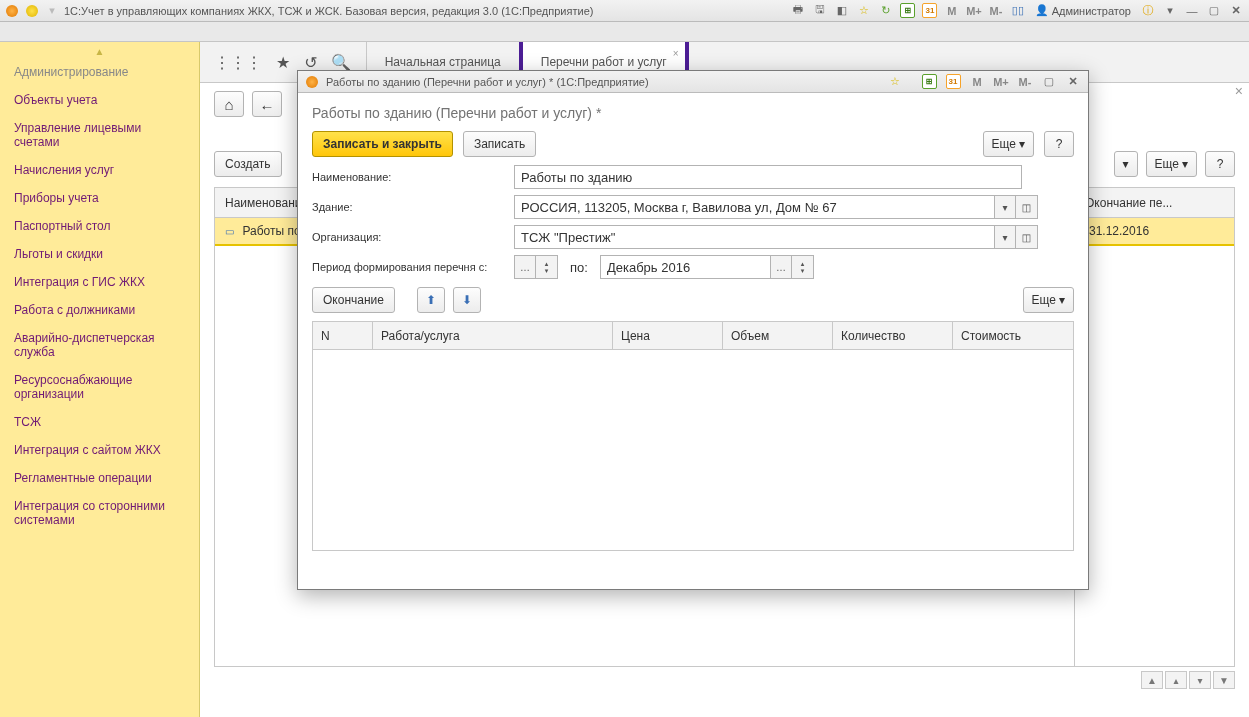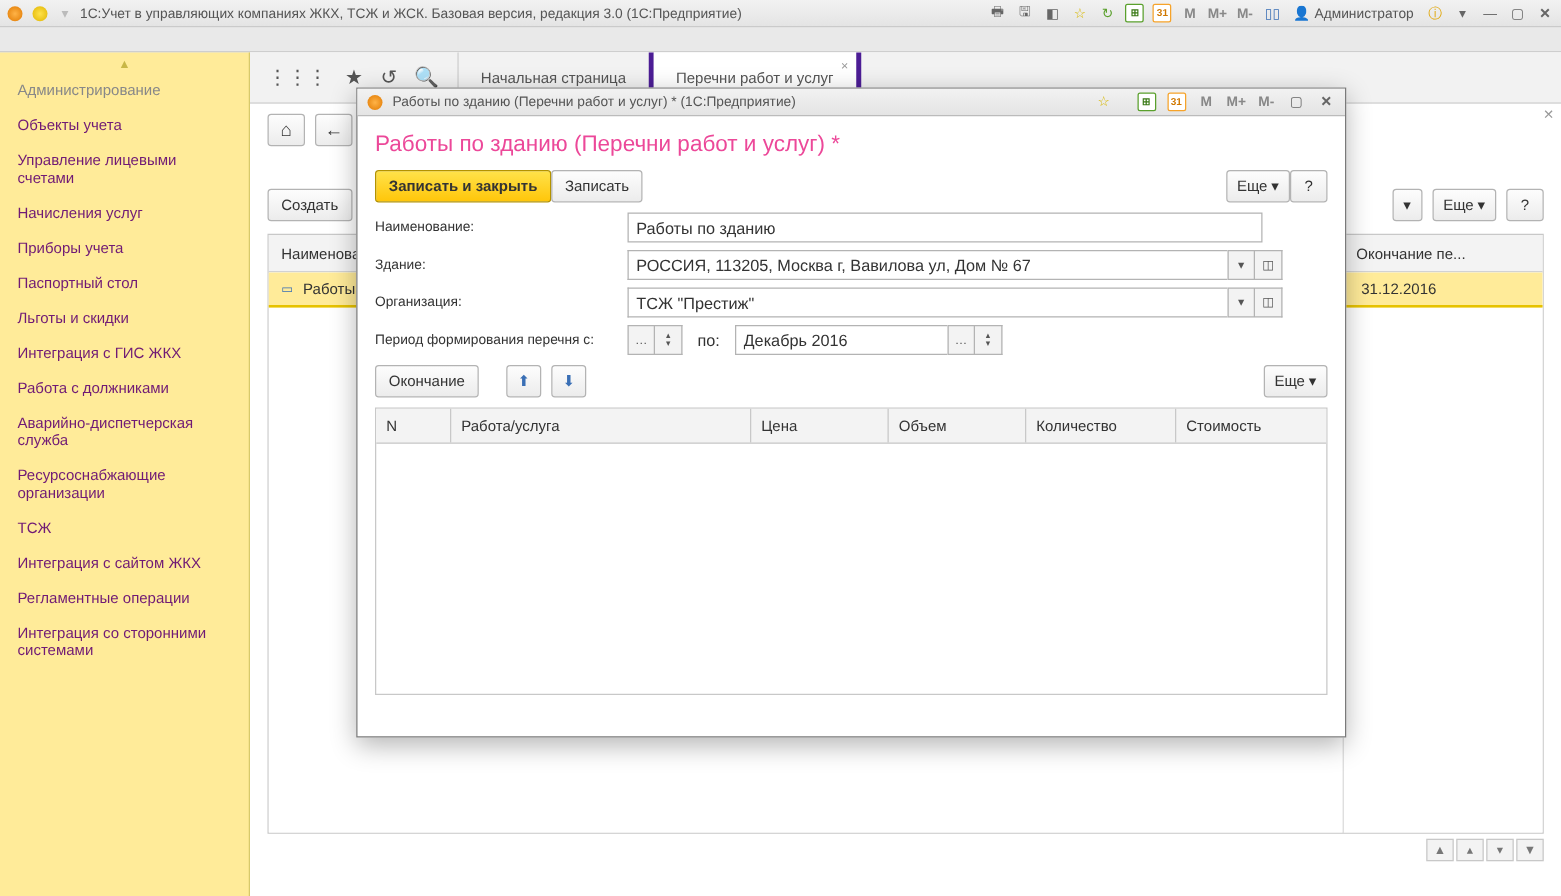--- a/index.html
+++ b/index.html
@@ -29,35 +29,35 @@
 .spacer{flex:1}
 .list-wrap{margin-top:10px;border:1px solid #c8c8c8;display:flex;height:480px}
 .list-left{flex:0 0 860px;border-right:1px solid #c8c8c8;display:flex;flex-direction:column}
 .list-right{flex:1;display:flex;flex-direction:column}
 .grid-head{height:30px;background:#f3f3f3;border-bottom:1px solid #c8c8c8;display:flex;align-items:center;padding:0 10px;font-size:12px;color:#333}
 .grid-body{flex:1;background:#fff}
 .grid-row{height:28px;display:flex;align-items:center;padding:0 10px;background:#ffeb99;border-bottom:2px solid #e6c200}
 .pager{display:flex;justify-content:flex-end;gap:2px;margin-top:4px}
 .pager .pbtn{width:22px;height:18px;border:1px solid #c8c8c8;background:#f3f3f3;display:flex;align-items:center;justify-content:center;font-size:10px;color:#777;cursor:pointer}
 
-.modal{position:absolute;left:285px;top:70px;width:792px;height:520px;background:#fff;border:1px solid #7a7a7a;box-shadow:0 6px 20px rgba(0,0,0,.3)}
+.modal{position:absolute;left:297px;top:70px;width:792px;height:520px;background:#fff;border:1px solid #7a7a7a;box-shadow:0 6px 20px rgba(0,0,0,.3)}
 .modal-titlebar{height:22px;background:linear-gradient(#f2f2f2,#e4e4e4);border-bottom:1px solid #bbb;display:flex;align-items:center;padding:0 6px;gap:6px;font-size:11px;color:#555}
 .modal-body{padding:10px 14px}
-.h1{font-size:18px;color:#ec4899;margin:2px 0 10px}
+.h1{font-size:14px;color:#737373;margin:2px 0 10px}
 .form-row{display:flex;align-items:center;margin:6px 0;gap:6px}
 .lbl{width:196px;color:#333;font-size:11px}
 .lbl-sm{color:#333;font-size:13px;padding:0 6px}
 .inp{height:24px;border:1px solid #b3b3b3;background:#fff;padding:0 6px;font-size:13px;color:#333}
 .inp-lg{width:508px}
 .sel-wrap{display:flex}
 .sel-wrap .inp{border-right:none}
 .sel-btn{width:22px;height:24px;border:1px solid #b3b3b3;background:#f3f3f3;display:flex;align-items:center;justify-content:center;font-size:10px;color:#555;cursor:pointer}
 .sel-btn+.sel-btn{border-left:none}
 .period-inp{width:170px}
-.modal-actions{display:flex;align-items:center;margin-bottom:8px}
+.modal-actions{display:flex;align-items:center;gap:10px;margin-bottom:8px}
 .more-btn{height:26px;border:1px solid #b3b3b3;border-radius:3px;background:linear-gradient(#fdfdfd,#ececec);padding:0 8px;display:inline-flex;align-items:center;gap:3px;cursor:pointer}
 .table-actions{display:flex;align-items:center;gap:8px;margin-top:8px}
 .arrow-btn{width:28px;height:26px;border:1px solid #b3b3b3;border-radius:3px;background:linear-gradient(#fdfdfd,#ececec);display:inline-flex;align-items:center;justify-content:center;cursor:pointer;color:#3a6fb5}
 .modal-grid{margin-top:8px;border:1px solid #c8c8c8;height:230px}
 .mg-head{display:flex;height:28px;background:#f3f3f3;border-bottom:1px solid #c8c8c8}
 .mg-head .col{border-right:1px solid #c8c8c8;padding:0 8px;display:flex;align-items:center;color:#333}
 .col-n{width:60px}
 .col-work{flex:1}
 .col-price{width:110px}
 .col-vol{width:110px}

